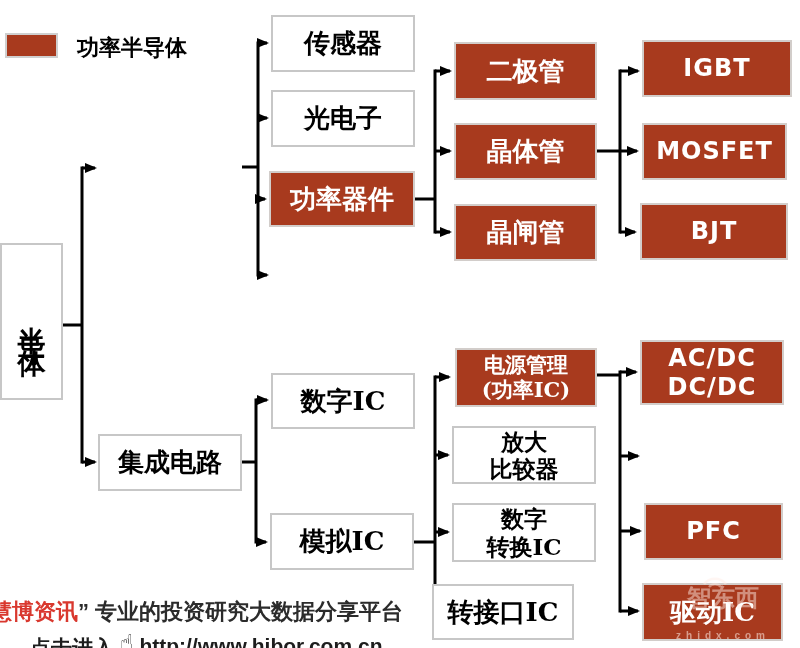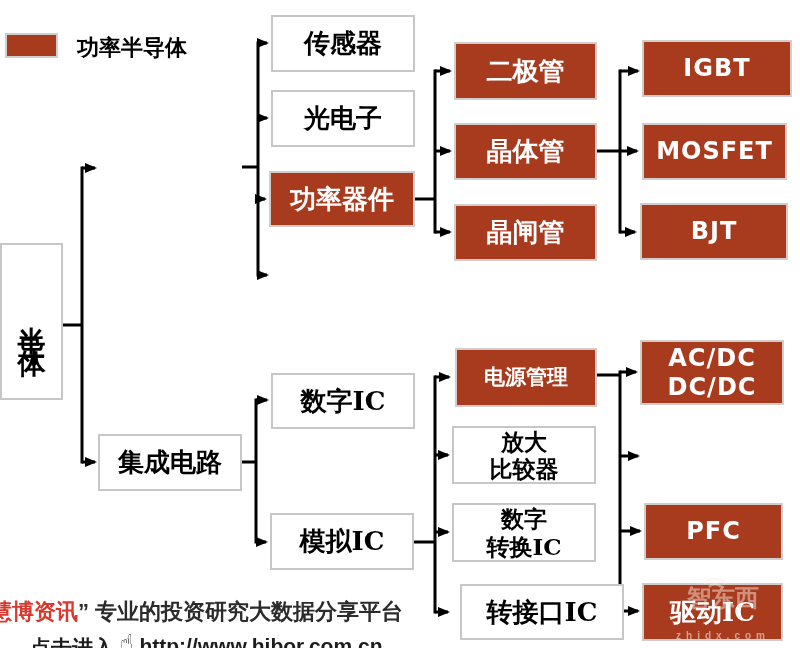--- a/index.html
+++ b/index.html
@@ -126,30 +126,31 @@
 
   <div class="node latin red" style="left:642px;top:40px;width:150px;height:57px">IGBT</div>
   <div class="node latin red" style="left:642px;top:123px;width:145px;height:57px">MOSFET</div>
   <div class="node latin red" style="left:640px;top:203px;width:148px;height:57px">BJT</div>
 
   <div class="node cn" style="left:271px;top:373px;width:144px;height:56px">数字IC</div>
   <div class="node cn" style="left:270px;top:513px;width:144px;height:57px">模拟IC</div>
 
   <div class="node red" style="left:455px;top:348px;width:142px;height:59px">
     <span class="cn-sm">电源管理</span>
+    <span class="cn-sm">(功率IC)</span>
   </div>
   <div class="node" style="left:452px;top:426px;width:144px;height:58px">
     <span class="cn-md">放大</span>
     <span class="cn-md">比较器</span>
   </div>
   <div class="node" style="left:452px;top:503px;width:144px;height:59px">
     <span class="cn-md">数字</span>
     <span class="cn-md">转换IC</span>
   </div>
-  <div class="node cn" style="left:460px;top:584px;width:164px;height:56px">转接口IC</div>
+  <div class="node cn" style="left:432px;top:584px;width:142px;height:56px">转接口IC</div>
 
   <div class="node red" style="left:640px;top:340px;width:144px;height:65px">
     <span class="latin">AC/DC</span>
     <span class="latin">DC/DC</span>
   </div>
   <div class="node latin red" style="left:644px;top:503px;width:139px;height:57px">PFC</div>
   <div class="node cn red" style="left:642px;top:583px;width:141px;height:58px">驱动IC</div>
 
   <div class="watermark">
     <svg class="wm-wifi" width="30" height="14" viewBox="0 0 30 14">

